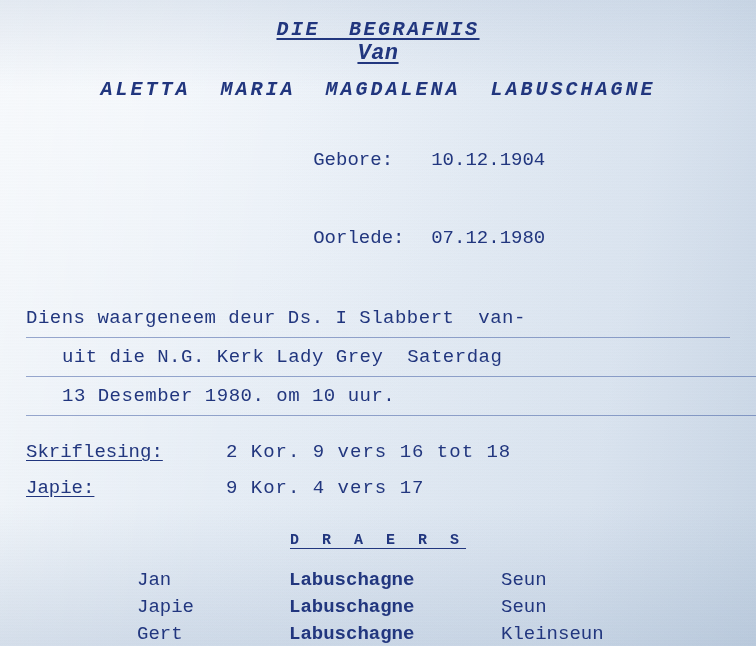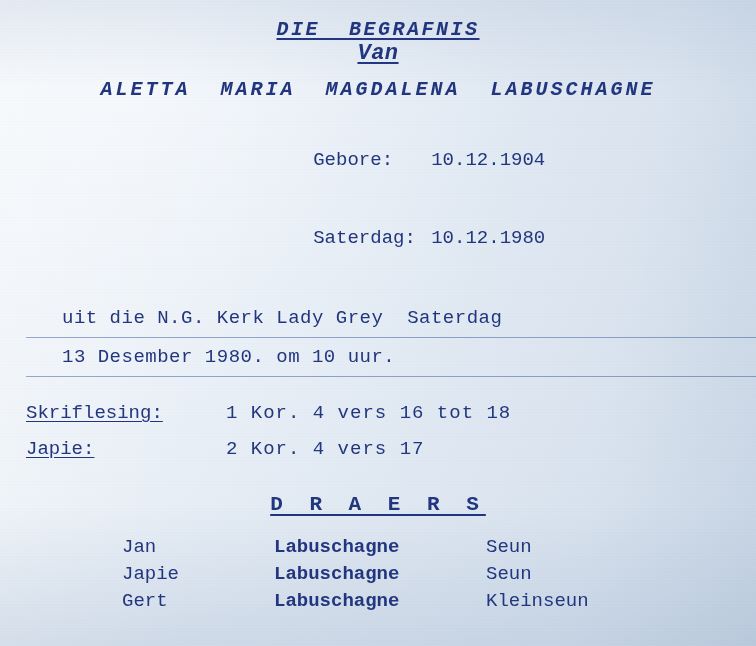--- a/index.html
+++ b/index.html
@@ -113,34 +113,34 @@
     width: 200px;
     text-decoration: underline;
     text-underline-offset: 3px;
     font-weight: normal;
   }
   .readings .val { letter-spacing: 1px; }
 
   .bearers-title {
     margin-top: 26px;
     text-align: center;
-    font-size: 21px;
+    font-size: 15px;
     font-weight: bold;
     letter-spacing: 7px;
     text-decoration: underline;
     text-underline-offset: 4px;
   }
 
   .bearers {
     margin-top: 18px;
     padding-left: 96px;
     font-size: 19px;
     line-height: 27px;
   }
-  .bearers .brow { display: flex; white-space: pre; }
+  .bearers .brow { display: flex; white-space: pre; margin-left: 15px; }
   .bearers .first { width: 152px; }
   .bearers .last  { width: 212px; font-weight: bold; }
   .bearers .rel   { }
 
   
   .grain {
     position: absolute;
     inset: 0;
     z-index: 3;
     pointer-events: none;
@@ -157,37 +157,38 @@
 
     <div class="line center title">DIE  BEGRAFNIS</div>
     <div class="line center van">Van</div>
     <div class="line center name">ALETTA  MARIA  MAGDALENA  LABUSCHAGNE</div>
 
     <div class="dates">
       <div class="row">
         <span class="lbl">Gebore:</span><span>10.12.1904</span>
       </div>
       <div class="row">
-        <span class="lbl">Saterdag:</span><span>10.12.1980</span>
+        <span class="lbl">Oorlede:</span><span>07.12.1980</span>
       </div>
     </div>
 
     <div class="service">
+      <span class="line sline">Diens waargeneem deur Ds. I Slabbert  van-</span>
       <span class="line sline indent">uit die N.G. Kerk Lady Grey  Saterdag</span>
       <span class="line sline indent">13 Desember 1980. om 10 uur.</span>
     </div>
 
     <div class="readings">
       <div class="row">
         <span class="key">Skriflesing:</span>
-        <span class="val">1 Kor. 4 vers 16 tot 18</span>
+        <span class="val">2 Kor. 9 vers 16 tot 18</span>
       </div>
       <div class="row">
         <span class="key">Japie:</span>
-        <span class="val">2 Kor. 4 vers 17</span>
+        <span class="val">9 Kor. 4 vers 17</span>
       </div>
     </div>
 
     <div class="line bearers-title">D R A E R S</div>
 
     <div class="bearers">
       <div class="brow">
         <span class="first">Jan</span>
         <span class="last">Labuschagne</span>
         <span class="rel">Seun</span>

